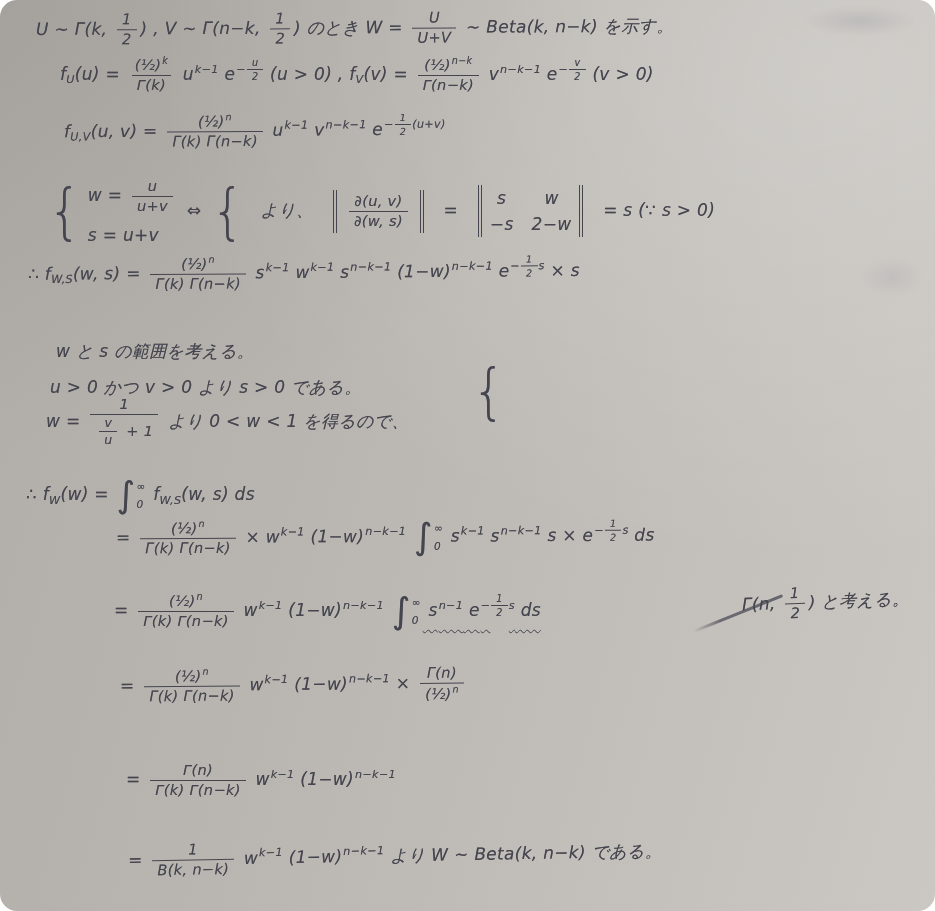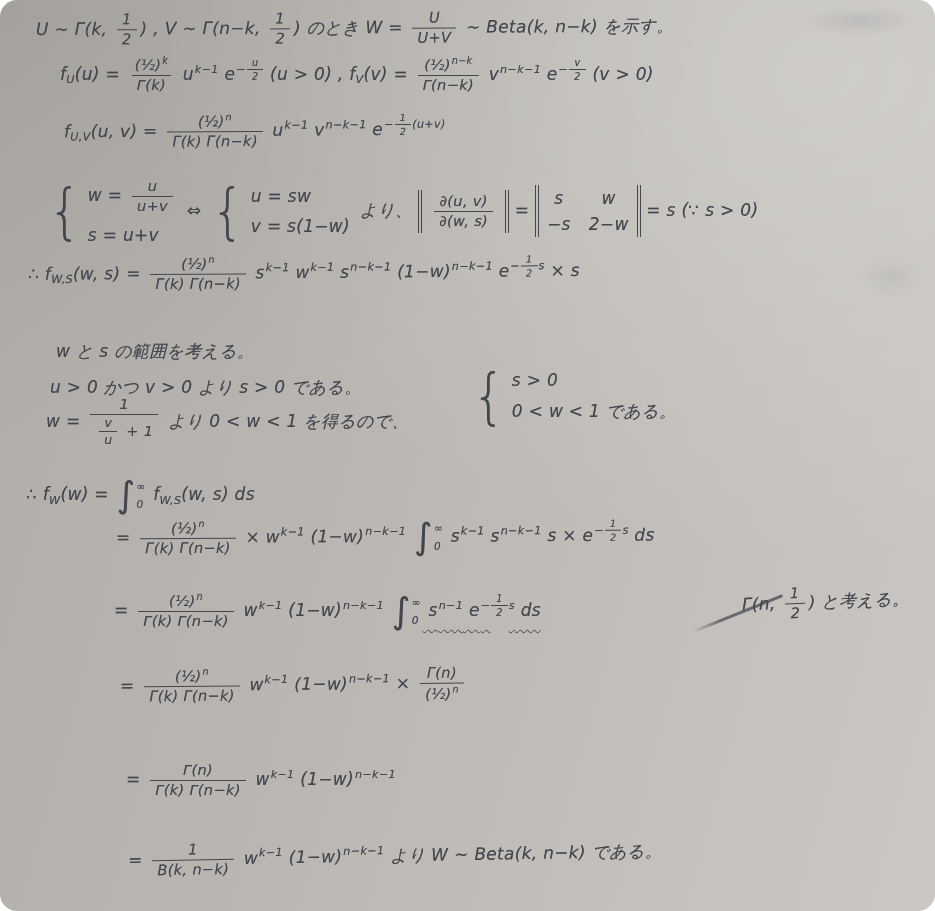--- a/index.html
+++ b/index.html
@@ -25,21 +25,21 @@
   .sup{font-size:0.66em;vertical-align:0.65em;line-height:1;margin-left:1px;}
   .sub{font-size:0.66em;vertical-align:-0.3em;line-height:1;}
   .sup .frac,.sub .frac{margin:0 1px;}
   .int{display:inline-flex;align-items:center;vertical-align:middle;margin:0 2px;}
   .intsign{font-size:2.1em;line-height:0.85;font-style:normal;}
   .intlim{display:inline-flex;flex-direction:column;justify-content:space-between;font-size:0.62em;height:2.7em;margin-left:1px;line-height:1;}
   .stack{display:inline-flex;align-items:center;vertical-align:middle;margin:0 4px;}
   .sbrace{font-size:3.1em;font-weight:100;line-height:0.8;margin-right:6px;transform:scaleY(1.15);font-style:normal;}
   .srows{display:inline-flex;flex-direction:column;gap:10px;align-items:flex-start;}
   .srow{display:inline-block;}
-  .norm{display:inline-block;vertical-align:middle;border-left:4px double currentColor;border-right:4px double currentColor;padding:3px 8px;margin:0 0;}
+  .norm{display:inline-block;vertical-align:middle;border-left:4px double currentColor;border-right:4px double currentColor;padding:3px 8px;margin:0 14px;}
   .mat{display:inline-grid;grid-template-columns:auto auto;column-gap:18px;row-gap:6px;justify-items:center;}
   .wavy{text-decoration:underline;text-decoration-style:wavy;text-decoration-color:#565660;text-decoration-thickness:1.4px;text-underline-offset:0.78em;}
   
   .l1{left:36px;top:10px;transform:rotate(-0.3deg);}
   .l2{left:60px;top:56px;}
   .l3{left:64px;top:112px;transform:rotate(-0.4deg);}
   .l4{left:44px;top:178px;}
   .l5{left:28px;top:254px;transform:rotate(-0.4deg);}
   .l6{left:56px;top:340px;}
   .l7{left:50px;top:376px;text-align:right;}
@@ -102,48 +102,40 @@
         <span class="sbrace">{</span>
         <span class="srows">
           <span class="srow"><span class="txt">w = </span><span class="frac">
               <span class="fnum">u</span>
               <span class="fden">u+v</span>
             </span></span>
           <span class="srow"><span class="txt">s = u+v</span></span>
         </span>
       </span><span class="txt"> ⇔ </span><span class="stack">
         <span class="sbrace">{</span>
-        <span class="srows">
-          <span class="srow"><span class="txt">u = sw</span></span>
-          <span class="srow"><span class="txt">v = s(1−w)</span></span>
-        </span>
       </span><span class="txt"> より、 </span><span class="norm"><span class="frac">
           <span class="fnum">∂(u, v)</span>
           <span class="fden">∂(w, s)</span>
         </span></span><span class="txt"> = </span><span class="norm"><span class="mat">
           <span class="mcell">s</span>
           <span class="mcell">w</span>
           <span class="mcell">−s</span>
           <span class="mcell">2−w</span>
         </span></span><span class="txt"> = s   (∵ s &gt; 0)</span></div>
   <div class="mline l5"><span class="txt">∴ f</span><span class="sub">W,S</span><span class="txt">(w, s) = </span><span class="frac">
         <span class="fnum"><span class="txt">(½)</span><span class="sup">n</span></span>
         <span class="fden">Γ(k) Γ(n−k)</span>
       </span><span class="txt"> s</span><span class="sup">k−1</span><span class="txt"> w</span><span class="sup">k−1</span><span class="txt"> s</span><span class="sup">n−k−1</span><span class="txt"> (1−w)</span><span class="sup">n−k−1</span><span class="txt"> e</span><span class="sup"><span class="txt">−</span><span class="frac">
           <span class="fnum">1</span>
           <span class="fden">2</span>
         </span><span class="txt">s</span></span><span class="txt"> × s</span></div>
   <div class="mline l6"><span class="txt">w と s の範囲を考える。</span></div>
   <div class="mline l7"><span class="txt">u &gt; 0 かつ v &gt; 0 より s &gt; 0 である。</span></div>
   <div class="mline l8"><span class="stack">
         <span class="sbrace">{</span>
-        <span class="srows">
-          <span class="srow"><span class="txt">s &gt; 0</span></span>
-          <span class="srow"><span class="txt">0 &lt; w &lt; 1  である。</span></span>
-        </span>
       </span></div>
   <div class="mline l9"><span class="txt">w = </span><span class="frac">
         <span class="fnum">1</span>
         <span class="fden"><span class="frac">
             <span class="fnum">v</span>
             <span class="fden">u</span>
           </span><span class="txt"> + 1</span></span>
       </span><span class="txt"> より 0 &lt; w &lt; 1 を得るので、</span></div>
   <div class="mline l10"><span class="txt">∴ f</span><span class="sub">W</span><span class="txt">(w) = </span><span class="int">
         <span class="intsign">∫</span>

